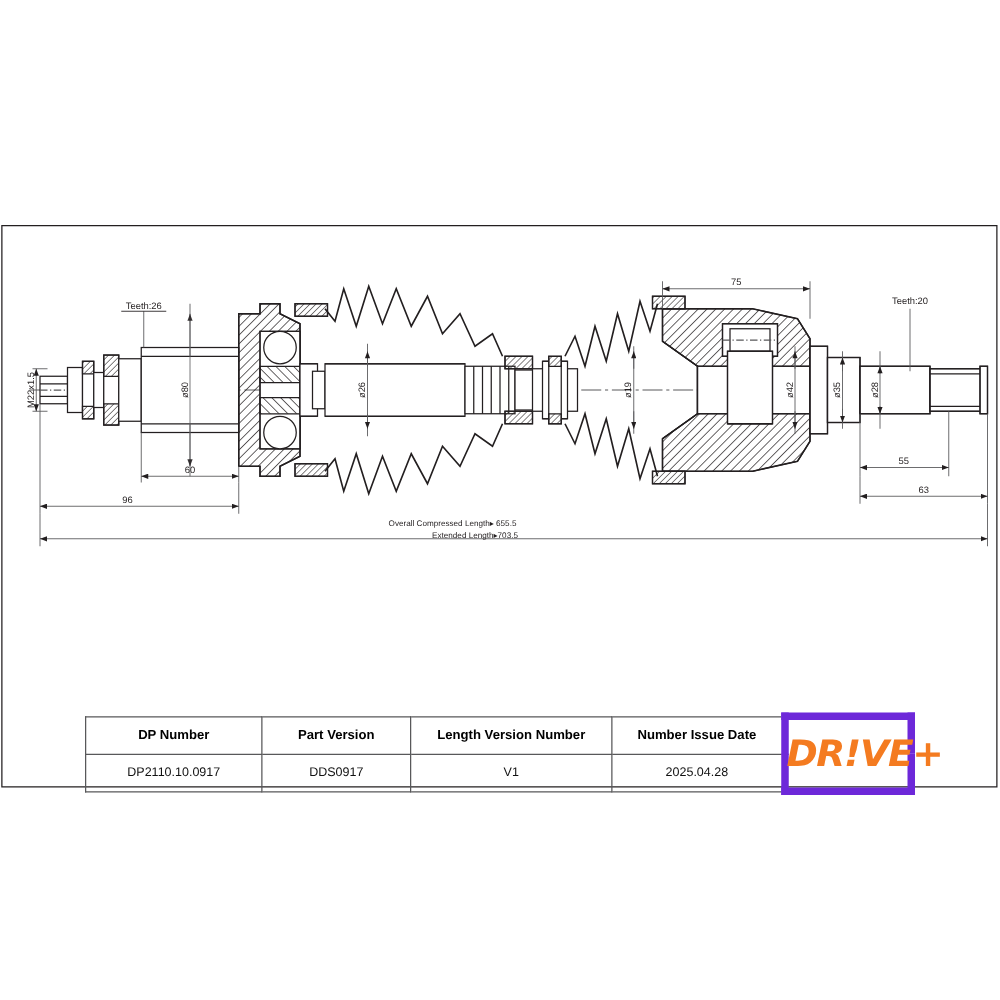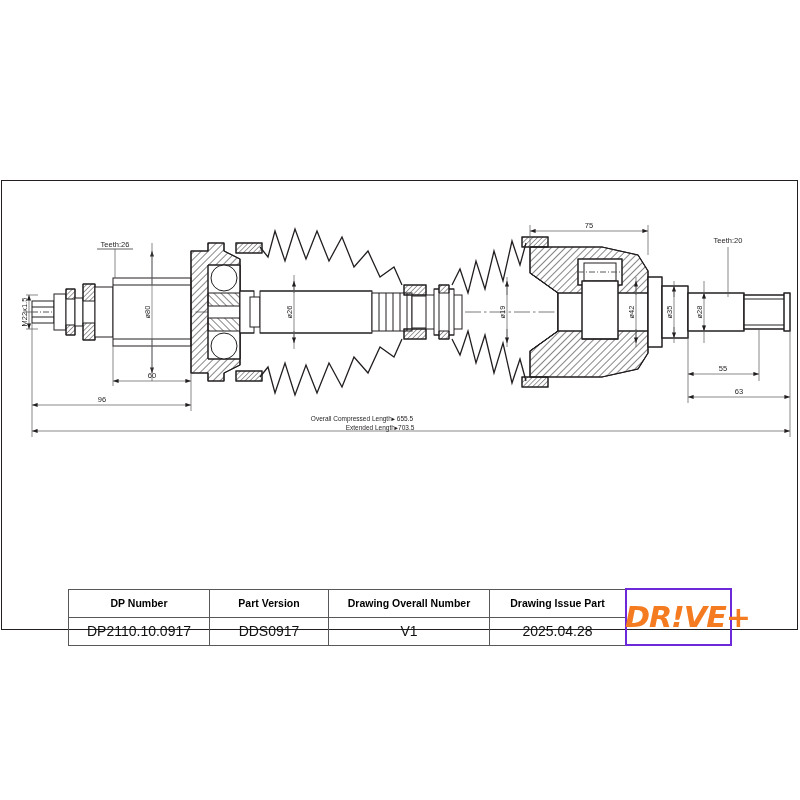--- a/index.html
+++ b/index.html
@@ -2,27 +2,27 @@
 <html><head>
 <meta charset="utf-8">
 <style>
   html,body{margin:0;padding:0;background:#fff;}
   body{width:800px;height:800px;overflow:hidden;
        font-family:"Liberation Sans",sans-serif;color:#000;}
   #sheet{position:relative;width:800px;height:800px;background:#fff;}
   #drawing-frame{position:absolute;left:1px;top:180px;width:797px;height:450px;
                  border:1.6px solid #231f20;box-sizing:border-box;background:#fff;}
   svg{display:block;}
-  .tbl{position:absolute;left:68px;top:588px;width:664px;height:54px;}
+  .tbl{position:absolute;left:68px;top:570px;width:664px;height:54px;}
   table{border-collapse:collapse;width:100%;height:100%;table-layout:fixed;}
   td{border:1px solid #58585a;text-align:center;vertical-align:middle;
      font-size:10.5px;padding:0;}
   td.hd{font-weight:bold;font-size:10.5px;height:27px;}
-  td.val{font-size:14px;height:27px;color:#111;}
-  td.logocell{border:2px solid #6d28d9;padding:0;margin-left:13px;}
+  td.val{font-size:10px;height:27px;color:#111;}
+  td.logocell{border:6px solid #6d28d9;padding:0;margin-left:13px;}
   .logo{font-family:"DejaVu Sans",sans-serif;font-weight:bold;font-size:29px;
         font-style:italic;color:#F47B20;letter-spacing:-1px;line-height:1;
         text-align:center;transform:scaleX(1.04);}
   .logo .bang{color:#F47B20;}
   .rowspan2{height:54px;}
 </style>
 </head>
 <body>
 
 <div id="sheet">
@@ -324,22 +324,22 @@
       </g>
     </svg>
   </div>
 
   <div class="tbl">
     <table>
       <tbody>
           <tr>
         <td class="hd" style="width:140px">DP Number</td>
         <td class="hd" style="width:118px">Part Version</td>
-        <td class="hd" style="width:160px">Drawing Overall Number</td>
-        <td class="hd" style="width:135px">Drawing Issue Part</td>
+        <td class="hd" style="width:160px">Length Version Number</td>
+        <td class="hd" style="width:135px">Number Issue Date</td>
         <td class="logocell rowspan2" rowspan="2">
           <div class="logo">
             <span>DR</span><span class="bang">!</span><span>VE+</span>
           </div>
         </td>
       </tr>
       <tr>
         <td class="val">DP2110.10.0917</td>
         <td class="val">DDS0917</td>
         <td class="val">V1</td>

